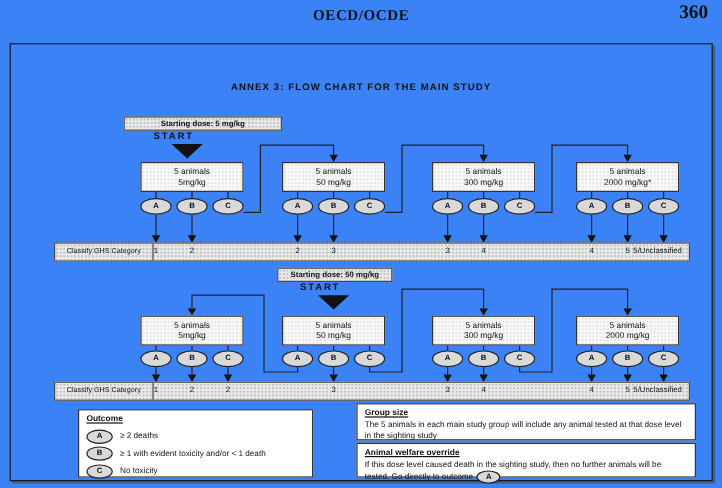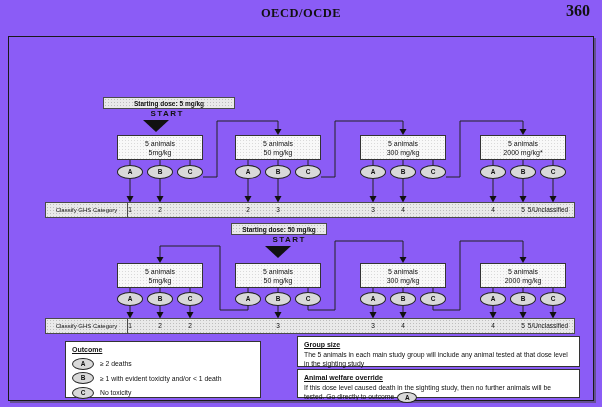--- a/index.html
+++ b/index.html
@@ -1,25 +1,25 @@
 <!DOCTYPE html>
 <html><head>
 <meta charset="utf-8">
 <style>
   html,body{margin:0;padding:0;background:#fff;}
-  .page{position:relative;width:602px;height:407px;background:#8b5cf6;font-family:"Liberation Sans",sans-serif;color:#111;overflow:hidden;}
+  .page{position:relative;width:602px;height:407px;background:#3b82f6;font-family:"Liberation Sans",sans-serif;color:#111;overflow:hidden;}
   .abs{position:absolute;}
   .serif{font-family:"Liberation Serif",serif;}
   .hdr-center{left:0;top:6px;width:602px;text-align:center;font-size:12.5px;font-weight:bold;letter-spacing:.5px;}
   .hdr-page{right:12px;top:2px;font-size:16px;font-weight:bold;}
   .frame{left:8px;top:36px;width:584px;height:363px;border:1.5px solid #1a1a1a;box-shadow:2px 2px 0 rgba(70,70,70,.55);}
   .annex{left:0;top:68px;width:602px;text-align:center;font-size:8px;font-weight:bold;letter-spacing:.9px;}
   .stipple{background-color:#e9e9e9;background-image:radial-gradient(circle,#bdbdbd .6px,transparent .7px);background-size:3px 3px;}
   .dosebox{border:1px solid #4a4a4a;font-weight:bold;font-size:6.5px;text-align:center;line-height:11px;box-sizing:border-box;}
-  .startlbl{font-size:8px;font-weight:bold;letter-spacing:1.5px;text-align:right;width:56px;}
+  .startlbl{font-size:8px;font-weight:bold;letter-spacing:1.5px;text-align:left;width:56px;}
   .dbox{width:86px;height:25px;border:1px solid #333;background-color:#f8f8f8;background-image:radial-gradient(circle,#d9d9d9 .5px,transparent .6px);background-size:3px 3px;text-align:center;font-size:7px;line-height:9px;padding-top:3px;box-sizing:border-box;}
   .ell{width:26px;height:14px;border:1px solid #222;border-radius:50%;background:#d9d9d9;text-align:center;font-size:6.5px;font-weight:bold;line-height:12px;box-sizing:border-box;}
   .bar{width:530px;height:16px;border:1px solid #4a4a4a;box-sizing:border-box;}
   .barlabel{position:absolute;left:0;top:0;width:81px;height:14px;border-right:1px solid #4a4a4a;font-size:6px;line-height:14px;text-align:center;font-weight:normal;}
   .num{position:absolute;transform:translateX(-50%);font-size:6.5px;line-height:10px;white-space:nowrap;}
   .legendbox{border:1px solid #333;background:#fff;box-sizing:border-box;padding:3px 6px;}
   .ltitle{font-size:7px;font-weight:bold;text-decoration:underline;line-height:10px;}
   .lrow{display:flex;align-items:center;gap:6px;margin-top:2.5px;}
   .ltext{font-size:6.8px;line-height:9px;}
   .ell-sm{width:22px;height:12px;line-height:10px;flex:0 0 auto;}
@@ -28,20 +28,21 @@
 </style>
 </head>
 <body>
 
 <div class="page">
 
   <div class="abs hdr-center serif">OECD/OCDE</div>
   <div class="abs hdr-page serif">360</div>
 
   <div class="abs frame"></div>
+  <div class="abs annex">ANNEX 3: FLOW CHART FOR THE MAIN STUDY</div>
 
   <svg class="overlay" width="602" height="407">
 
     <polygon points="143,120 169,120 156,132" fill="#111"></polygon>
 
     <path d="M130,160V165M160,160V165M190,160V165M248,160V165M278,160V165M308,160V165M373,160V165M403,160V165M433,160V165M493,160V165M523,160V165M553,160V165" stroke="#222" fill="none"></path>
 
     <path d="M130,179V196M160,179V196M248,179V196M278,179V196M373,179V196M403,179V196M493,179V196M523,179V196M553,179V196" stroke="#222" fill="none"></path>
     <polygon points="126.5,196 133.5,196 130,202.5" fill="#111"></polygon>
       <polygon points="156.5,196 163.5,196 160,202.5" fill="#111"></polygon>

